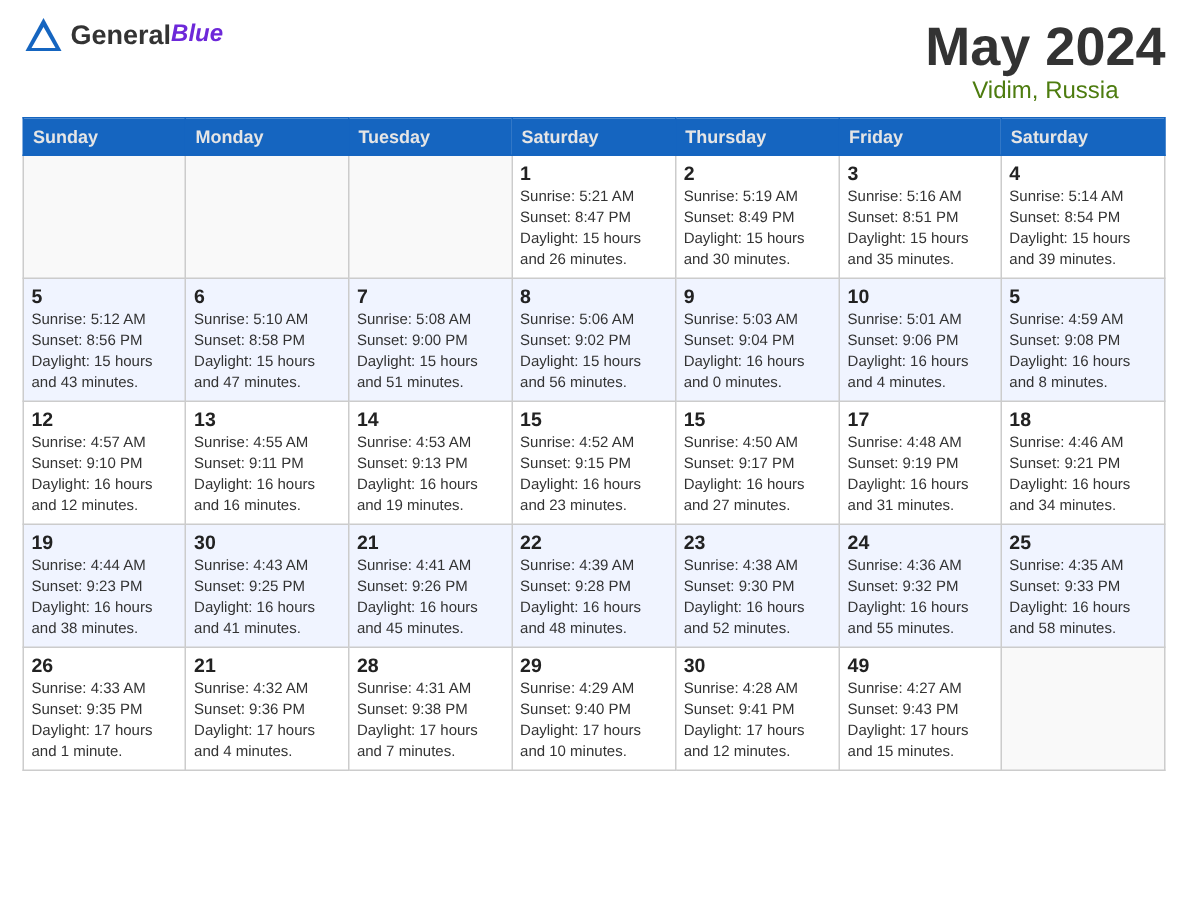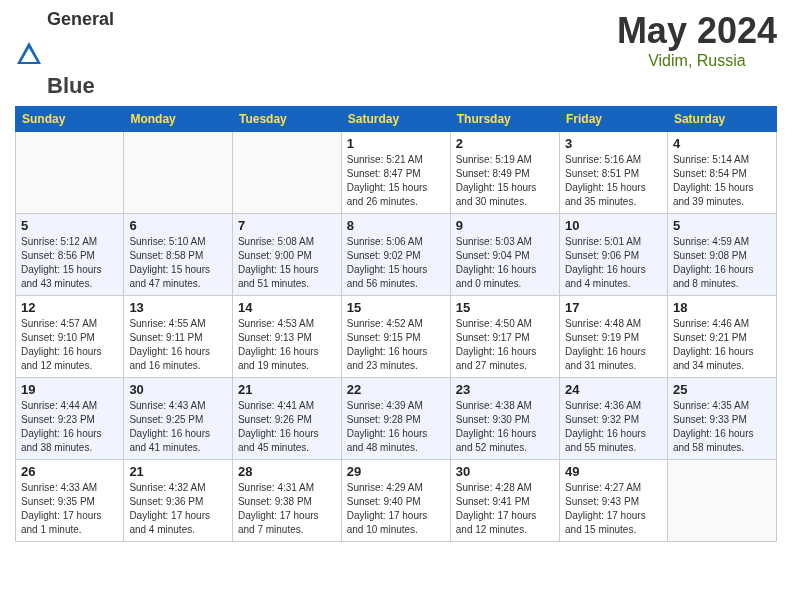--- a/index.html
+++ b/index.html
@@ -19,33 +19,33 @@
       justify-content: space-between;
       align-items: flex-start;
       margin-bottom: 8px;
     }
     .logo {
       display: flex;
       align-items: center;
     }
     .logo-text {
       display: flex;
-      flex-direction: column;
+      flex-direction: row;
       line-height: 1.1;
-      gap: 44px;
     }
     .logo-general {
       font-size: 18px;
       font-weight: bold;
       color: #333;
     }
     .logo-blue {
-      font-size: 22px;
-      font-weight: bold;
-      color: #404040;
+      font-size: 16px;
+      font-weight: bold;
+      color: #6d28d9;
+      font-style: italic;
     }
     .logo-icon {
       width: 28px;
       height: 28px;
       margin-right: 4px;
     }
     .title-block {
       text-align: center;
     }
     .title-block .month-year {
@@ -57,21 +57,21 @@
       font-size: 16px;
       color: #4d7c0f;
     }
     .calendar {
       width: 100%;
       border-collapse: collapse;
       font-size: 11px;
     }
     .calendar th {
       background-color: #1565c0;
-      color: #fde047;
+      color: #e5e5e5;
       padding: 5px 6px;
       text-align: left;
       font-size: 12px;
       border: 1px solid #1565c0;
     }
     .calendar td {
       border: 1px solid #ccc;
       vertical-align: top;
       padding: 4px 5px;
       height: 82px;

